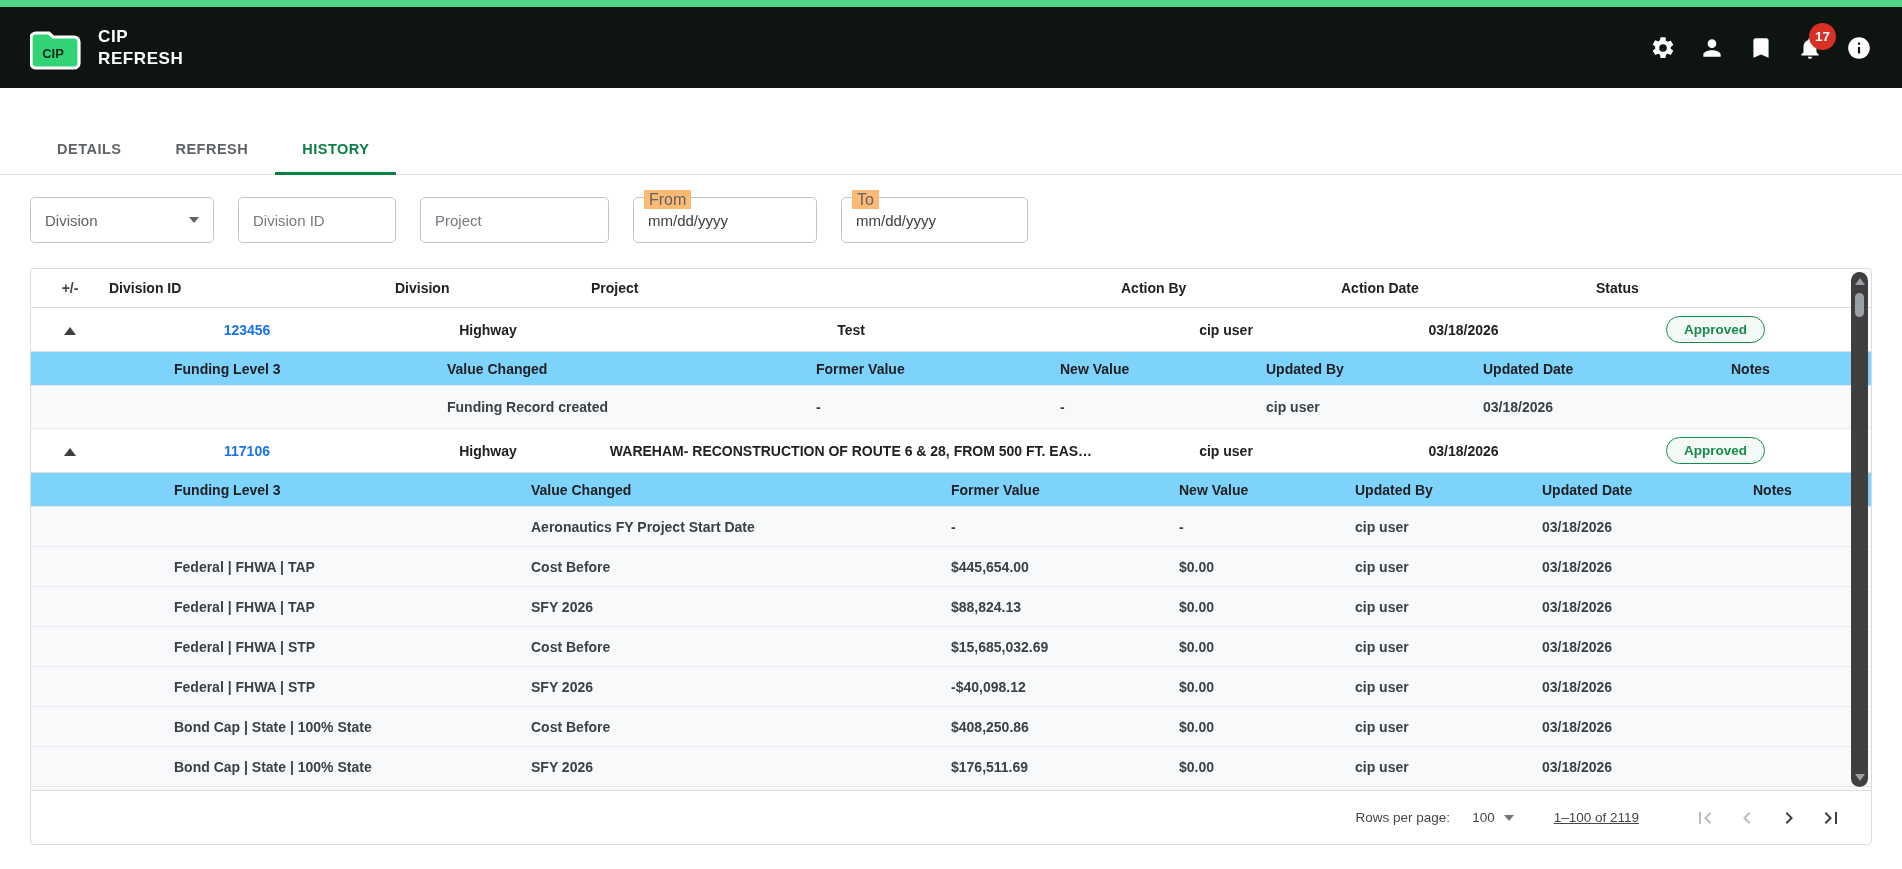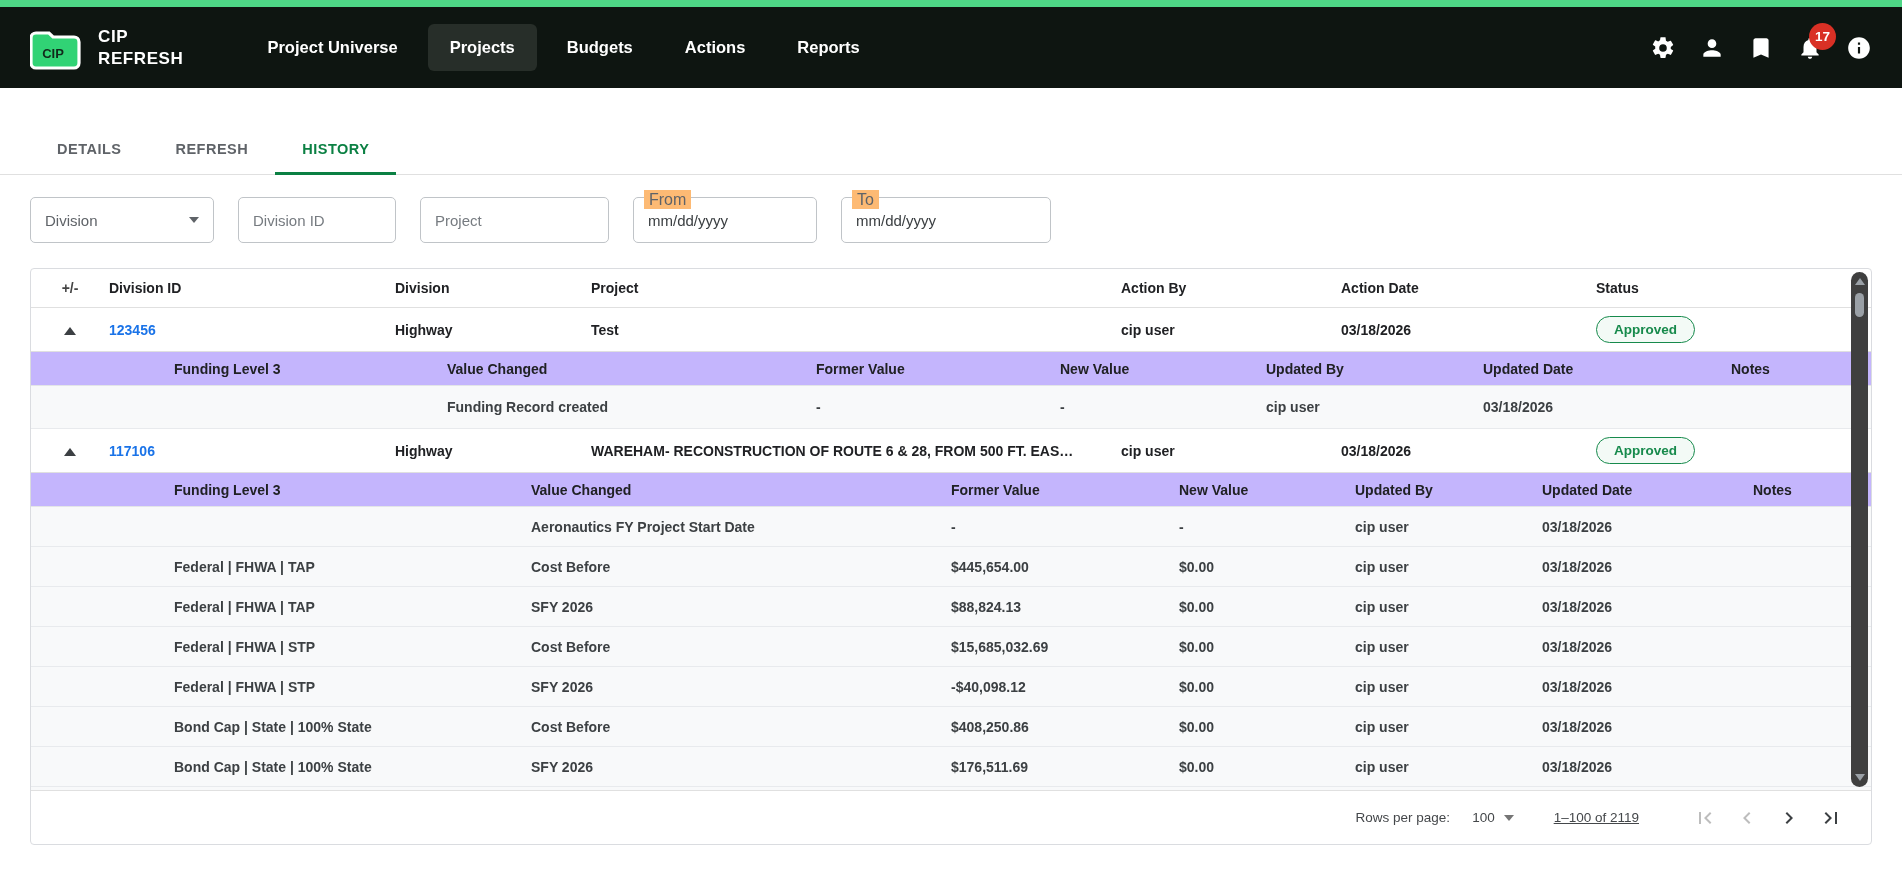--- a/index.html
+++ b/index.html
@@ -28,44 +28,44 @@
 
   
   .filters { display:flex; margin:22px 30px 0 30px; gap:24px; }
   .field { position:relative; height:46px; border:1px solid #c0c4c8; border-radius:5px; background:#fff; display:flex; align-items:center; }
   .field input { border:none; outline:none; width:100%; height:100%; padding:0 14px; font-size:15px; font-family:"Liberation Sans", sans-serif; color:#3c4043; background:transparent; }
   .field input::placeholder { color:#767b80; opacity:1; }
   .field.date input::placeholder { color:#3c4043; }
   .select-label { padding:0 14px; font-size:15px; color:#5f6368; flex:1; }
   .caret-down { width:0; height:0; border-left:5px solid transparent; border-right:5px solid transparent; border-top:6px solid #5f6368; margin-right:14px; }
   .notch-label { position:absolute; top:-8px; left:10px; background:#fdba74; padding:0 5px; font-size:16px; color:#5f6368; line-height:1.2; }
-  .w-division { width:184px; } .w-divid { width:158px; } .w-project { width:189px; } .w-from { width:184px; } .w-to { width:210px; }
+  .w-division { width:184px; } .w-divid { width:158px; } .w-project { width:189px; } .w-from { width:184px; } .w-to { width:187px; }
 
   
   .card { position:relative; margin:25px 30px 0 30px; border:1px solid #dadce0; border-radius:4px; height:577px; background:#fff; }
   .rows-viewport { height:521px; overflow:hidden; }
 
   .grid-main { display:grid; grid-template-columns:78px 286px 196px 530px 220px 255px 1fr; align-items:center; padding-right:26px; }
   .grid-sub1 { display:grid; grid-template-columns:273px 369px 244px 206px 217px 248px 1fr; align-items:center; padding-left:143px; padding-right:26px; }
   .grid-sub2 { display:grid; grid-template-columns:357px 420px 228px 176px 187px 211px 1fr; align-items:center; padding-left:143px; padding-right:26px; }
   .cell { overflow:hidden; white-space:nowrap; text-overflow:ellipsis; padding-right:10px; font-size:14px; color:#202124; }
 
   .thead { height:39px; border-bottom:1px solid #e0e0e0; }
   .thead .cell { font-weight:700; }
   .cell.expander-h { text-align:center; color:#444; font-weight:700; padding-right:0; }
 
-  .group-row { height:44px; border-bottom:1px solid #e0e0e0; background:#fff; }
+  .group-row { height:44px; border-bottom:1px solid #e0e0e0; background:#fff;text-align:center; }
   .expander { text-align:center; cursor:pointer; padding-right:0; }
   .tri-up { display:inline-block; width:0; height:0; border-left:6px solid transparent; border-right:6px solid transparent; border-bottom:8px solid #3c4043; }
   .link { color:#1a73e8; font-weight:600; cursor:pointer; }
   .semibold { font-weight:600; }
   .bold { font-weight:700; }
   .status-badge { display:inline-block; border:1.5px solid #178a4c; color:#178a4c; background:#f3faf6; font-weight:600; font-size:13.5px; padding:5px 17px; border-radius:15px; }
 
-  .subhead { height:34px; background:#c4b5fd; border-bottom:1px solid #e3e5e8; }
+  .subhead { height:34px; background:#7dd3fc; border-bottom:1px solid #e3e5e8; }
   .subhead .cell { font-weight:700; }
   .subrow { height:40px; background:#f8f9fa; border-bottom:1px solid #e8eaed;font-weight:bold; }
   .subrow.tall { height:43px; }
   .subrow .cell { color:#3c4043; }
   .clip-sliver { height:10px; background:#f8f9fa; }
 
   
   .vscroll { position:absolute; top:3px; right:3px; width:17px; height:515px; background:#3f3f3f; border-radius:9px; display:flex; flex-direction:column; align-items:center; }
   .vs-up { margin-top:6px; width:0; height:0; border-left:5px solid transparent; border-right:5px solid transparent; border-bottom:7px solid #9aa0a6; }
   .vs-thumb { margin-top:8px; width:9px; height:24px; background:#9aa0a6; border-radius:5px; }
@@ -88,27 +88,20 @@
 
 <div class="accent-strip"></div>
 <div class="appbar">
   <svg class="logo" viewBox="0 0 54 48">
     <path d="M6 9 h13 l4 4 h21 a5 5 0 0 1 5 5 v21 a5 5 0 0 1 -5 5 H6 a5 5 0 0 1 -5 -5 V14 a5 5 0 0 1 5 -5 z" fill="#31d375" stroke="#ffffff" stroke-width="3.2"></path>
     <text x="23" y="34" text-anchor="middle" font-size="13" font-weight="bold" fill="#12291b" font-family="Liberation Sans, sans-serif">CIP</text>
   </svg>
   <div class="brand">
     <div>CIP</div>
     <div>REFRESH</div>
-  </div>
-  <div class="nav">
-    <div class="nav-item">Project Universe</div>
-    <div class="nav-item active">Projects</div>
-    <div class="nav-item">Budgets</div>
-    <div class="nav-item">Actions</div>
-    <div class="nav-item">Reports</div>
   </div>
   <div class="appbar-spacer"></div>
   <div class="appbar-icons">
     <div class="icon-btn">
       <svg viewBox="0 0 24 24">
           <path d="M19.14 12.94c.04-.31.06-.62.06-.94s-.02-.63-.06-.94l2.03-1.58a.5.5 0 0 0 .12-.64l-1.92-3.32a.5.5 0 0 0-.61-.22l-2.39.96a7.3 7.3 0 0 0-1.62-.94l-.36-2.54A.5.5 0 0 0 13.9 2h-3.8a.5.5 0 0 0-.49.42l-.36 2.54c-.59.24-1.12.56-1.62.94l-2.39-.96a.5.5 0 0 0-.61.22L2.71 8.48a.5.5 0 0 0 .12.64l2.03 1.58c-.04.31-.06.62-.06.94s.02.63.06.94l-2.03 1.58a.5.5 0 0 0-.12.64l1.92 3.32c.14.24.42.34.61.22l2.39-.96c.5.38 1.03.7 1.62.94l.36 2.54c.04.24.25.42.49.42h3.8c.24 0 .45-.18.49-.42l.36-2.54c.59-.24 1.12-.56 1.62-.94l2.39.96c.19.12.47.02.61-.22l1.92-3.32a.5.5 0 0 0-.12-.64zM12 15.5A3.5 3.5 0 1 1 15.5 12 3.5 3.5 0 0 1 12 15.5z"></path>
         </svg>
     </div>
     <div class="icon-btn">
       <svg viewBox="0 0 24 24">

